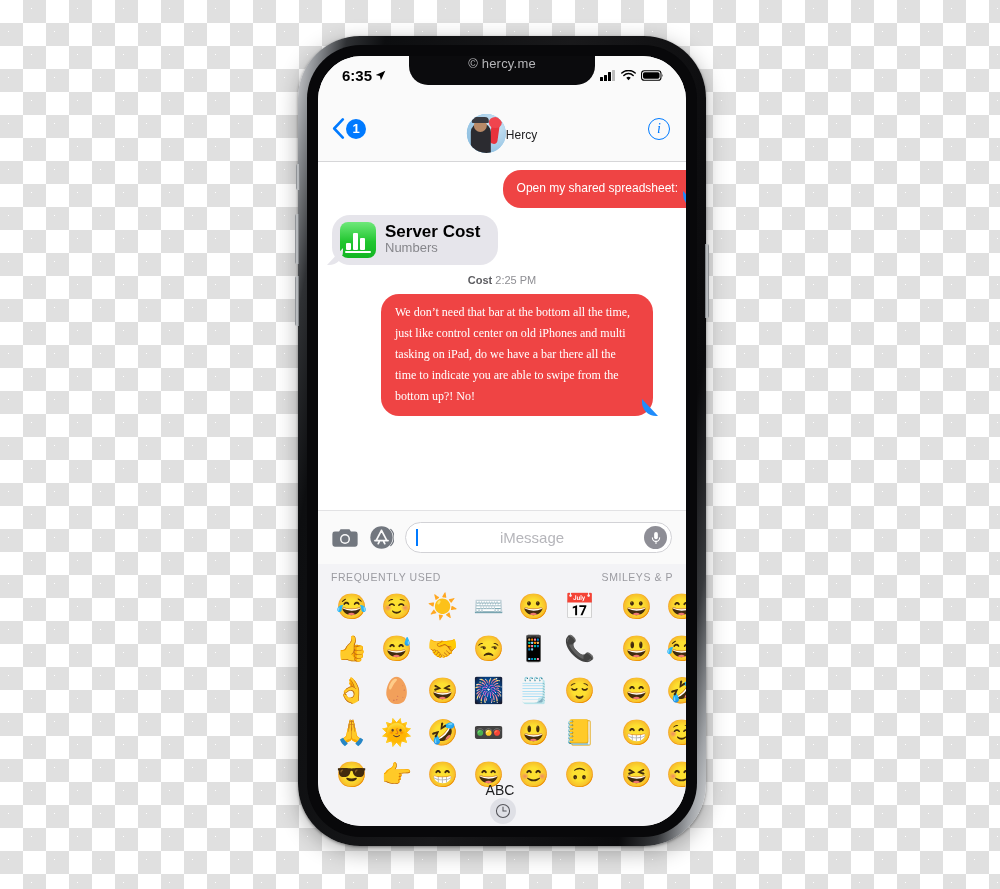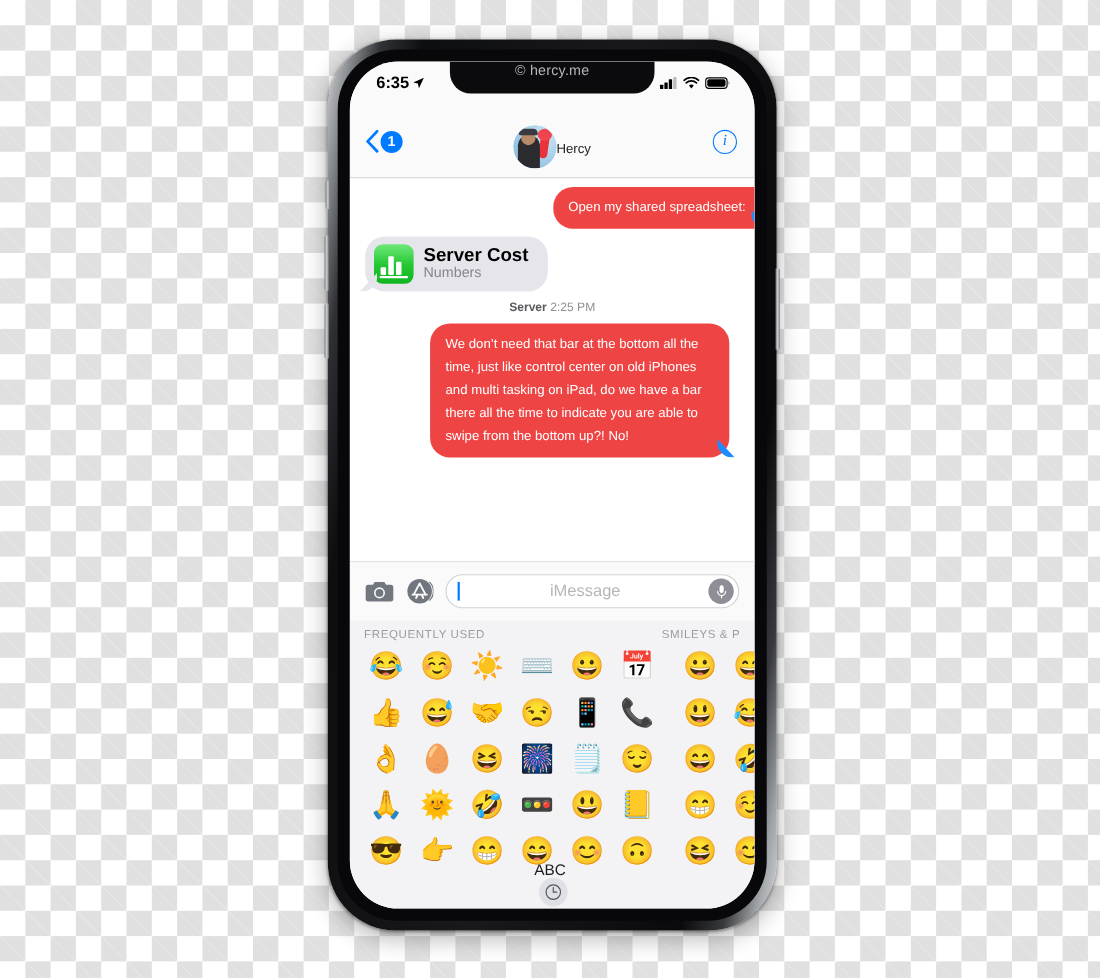--- a/index.html
+++ b/index.html
@@ -135,21 +135,21 @@
     max-width: 272px;
   }
   .bubble-out::after {
     content: ""; position: absolute; right: -5px; bottom: 0;
     width: 16px; height: 17px;
     background: #1f8cfb;
     border-bottom-left-radius: 14px;
     clip-path: polygon(0 0, 100% 100%, 0 100%);
   }
   #bubble-1 { border-radius: 18px 0 0 18px; margin-right: -8px; padding-right: 16px; }
-  #bubble-2 { margin-right: 23px; }
+  #bubble-2 { margin-right: 33px; font-family: Liberation Serif, serif; }
 
   .bubble-in {
     position: relative;
     background: #e6e5eb;
     border-radius: 18px;
     padding: 7px 18px 7px 8px;
     margin-left: 14px;
     display: flex; align-items: center; gap: 9px;
   }
   .bubble-in::after {
@@ -327,21 +327,21 @@
             <span class="base"></span>
           </div>
           <div>
             <div id="attach-title">Server Cost</div>
             <div id="attach-sub">Numbers</div>
           </div>
         </div>
       </div>
 
       <div id="timestamp">
-        <b>Server</b>
+        <b>Cost</b>
         <span>2:25 PM</span>
       </div>
 
       <div class="row out">
         <div class="bubble-out" id="bubble-2">
           <span>We don’t need that      bar at the bottom all the time, just like control center on old iPhones and multi tasking on iPad, do we have a bar there all the time to indicate you are able to swipe from the bottom up?! No!</span>
         </div>
       </div>
 
     </div>

